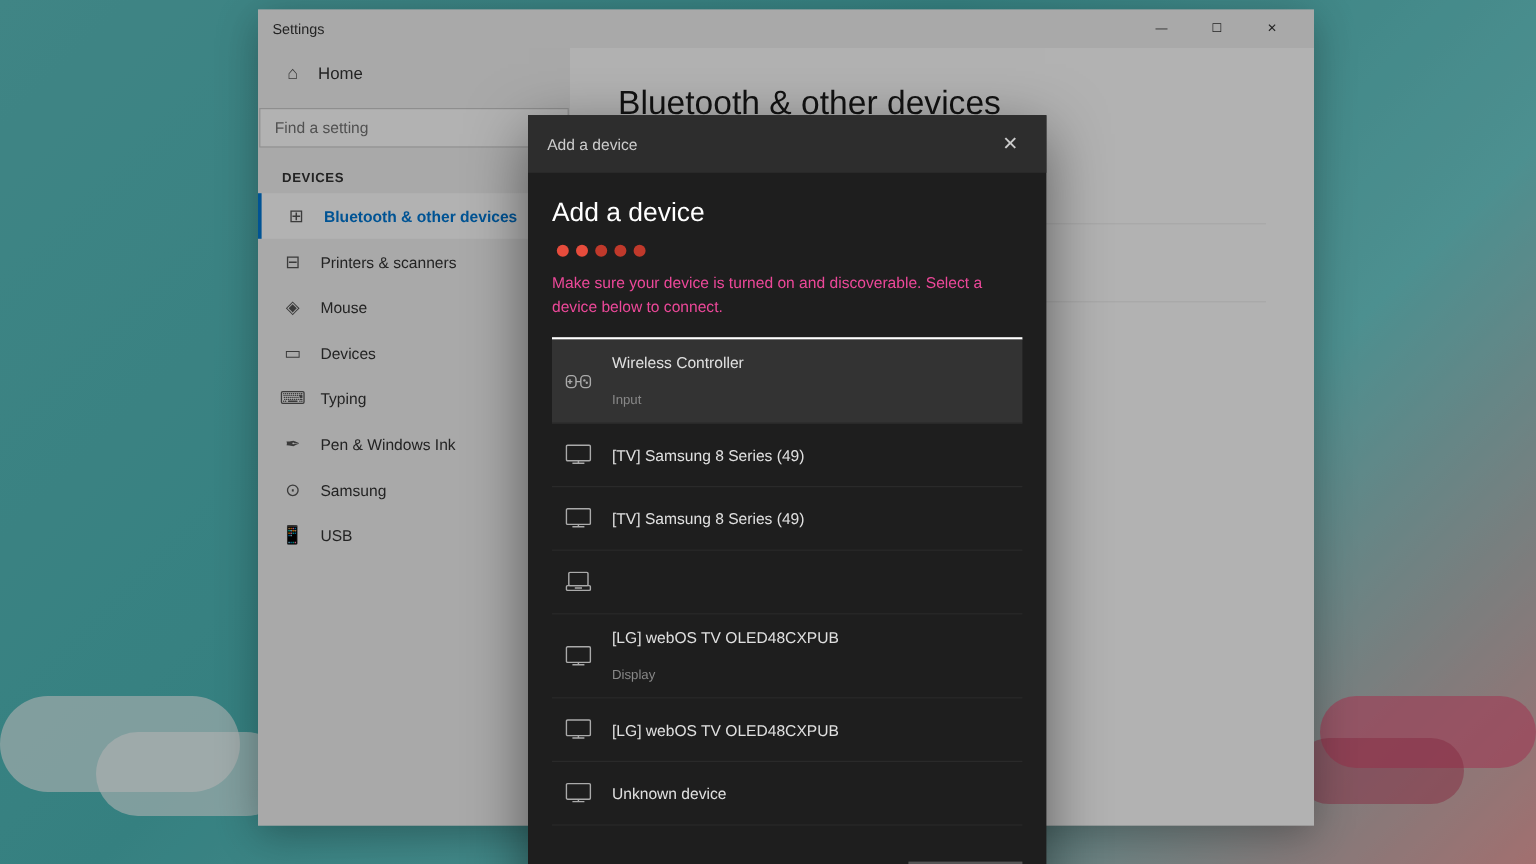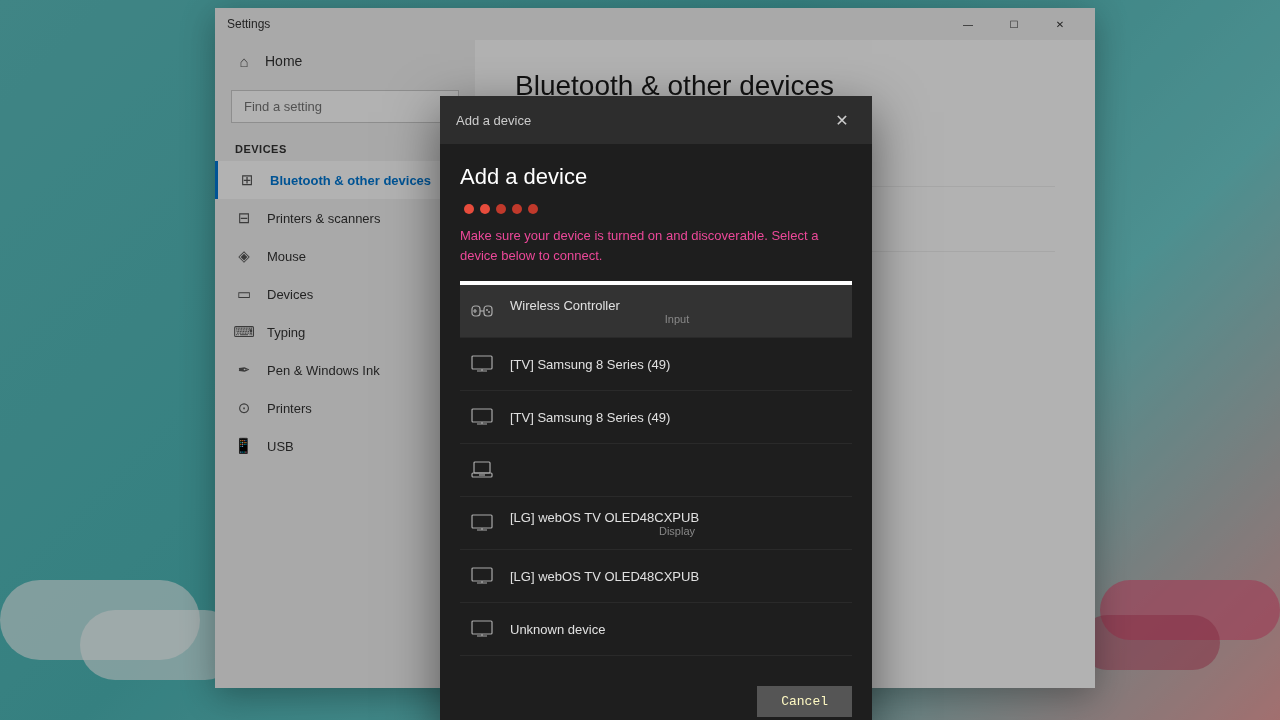--- a/index.html
+++ b/index.html
@@ -86,21 +86,21 @@
       display: flex;
       align-items: center;
       padding: 12px 20px;
       gap: 12px;
       cursor: pointer;
       font-size: 14px;
       color: #333;
     }
 
     .search-box {
-      margin: 8px 16px;
+      margin: 8px 1px;
       position: relative;
     }
     .search-input {
       width: 100%;
       padding: 8px 12px;
       border: 1px solid #ccc;
       background: white;
       font-size: 13px;
       outline: none;
     }
@@ -248,21 +248,21 @@
     }
     .dot {
       width: 10px;
       height: 10px;
       border-radius: 50%;
       background: #c0392b;
     }
     .dot.active { background: #e74c3c; }
 
     .device-list {
-      border-top: 4px solid #ffffff;
+      border-top: 2px solid #ffffff;
     }
 
     .dlg-device-item {
       display: flex;
       align-items: center;
       padding: 12px 8px;
       gap: 14px;
       border-bottom: 1px solid #2a2a2a;
       cursor: pointer;
     }
@@ -273,21 +273,21 @@
       height: 28px;
       display: flex;
       align-items: center;
       justify-content: center;
       font-size: 18px;
       color: #aaa;
       flex-shrink: 0;
     }
     .dlg-device-info { flex: 1; }
     .dlg-device-name { font-size: 13px; color: #e0e0e0; }
-    .dlg-device-sub { font-size: 11px; color: #888; margin-top: 0; text-align: center; }
+    .dlg-device-sub { font-size: 11px; color: #888; margin-top: 18px; }
 
     .dialog-footer {
       padding: 14px 20px;
       display: flex;
       justify-content: flex-end;
     }
 
     .cancel-btn {
       padding: 8px 24px;
       background: #555;
@@ -351,21 +351,21 @@
       <div class="sidebar-item">
         <span class="icon-shape">⌨</span>
         <span class="item-label">Typing</span>
       </div>
       <div class="sidebar-item">
         <span class="icon-shape">✒</span>
         <span class="item-label">Pen &amp; Windows Ink</span>
       </div>
       <div class="sidebar-item">
         <span class="icon-shape">⊙</span>
-        <span class="item-label">Printers</span>
+        <span class="item-label">Samsung</span>
       </div>
       <div class="sidebar-item">
         <span class="icon-shape">📱</span>
         <span class="item-label">USB</span>
       </div>
     </div>
 
     <div class="main-content">
       <h1 class="page-title">Bluetooth &amp; other devices</h1>
 

